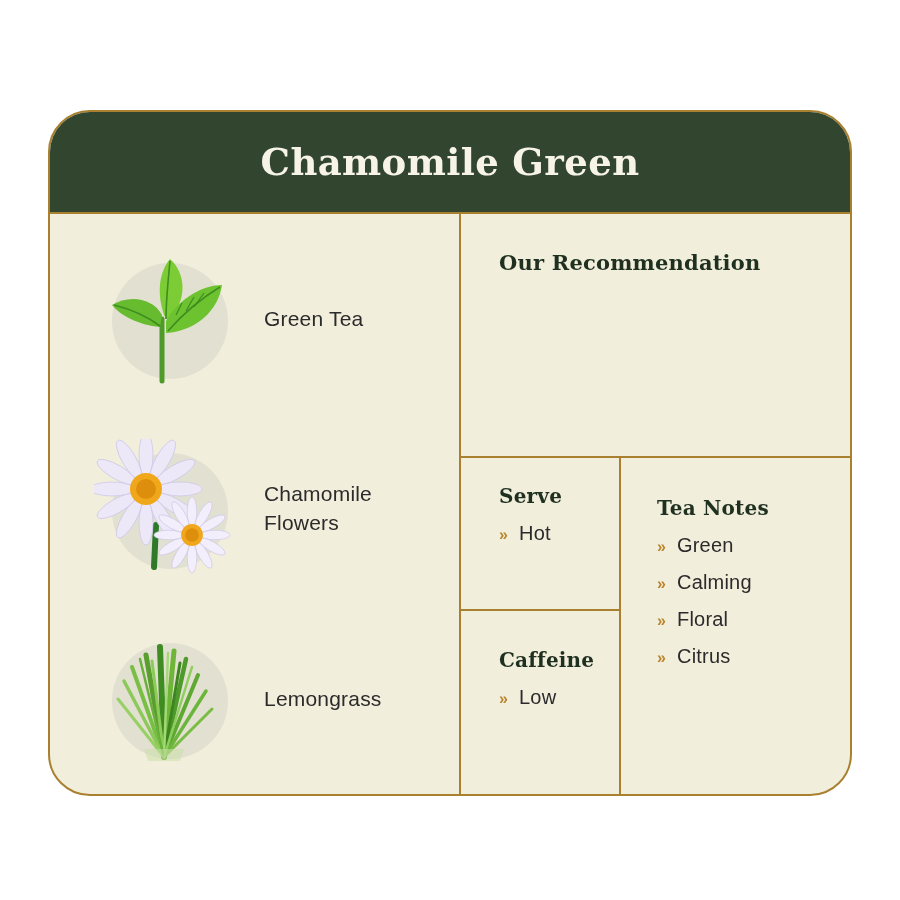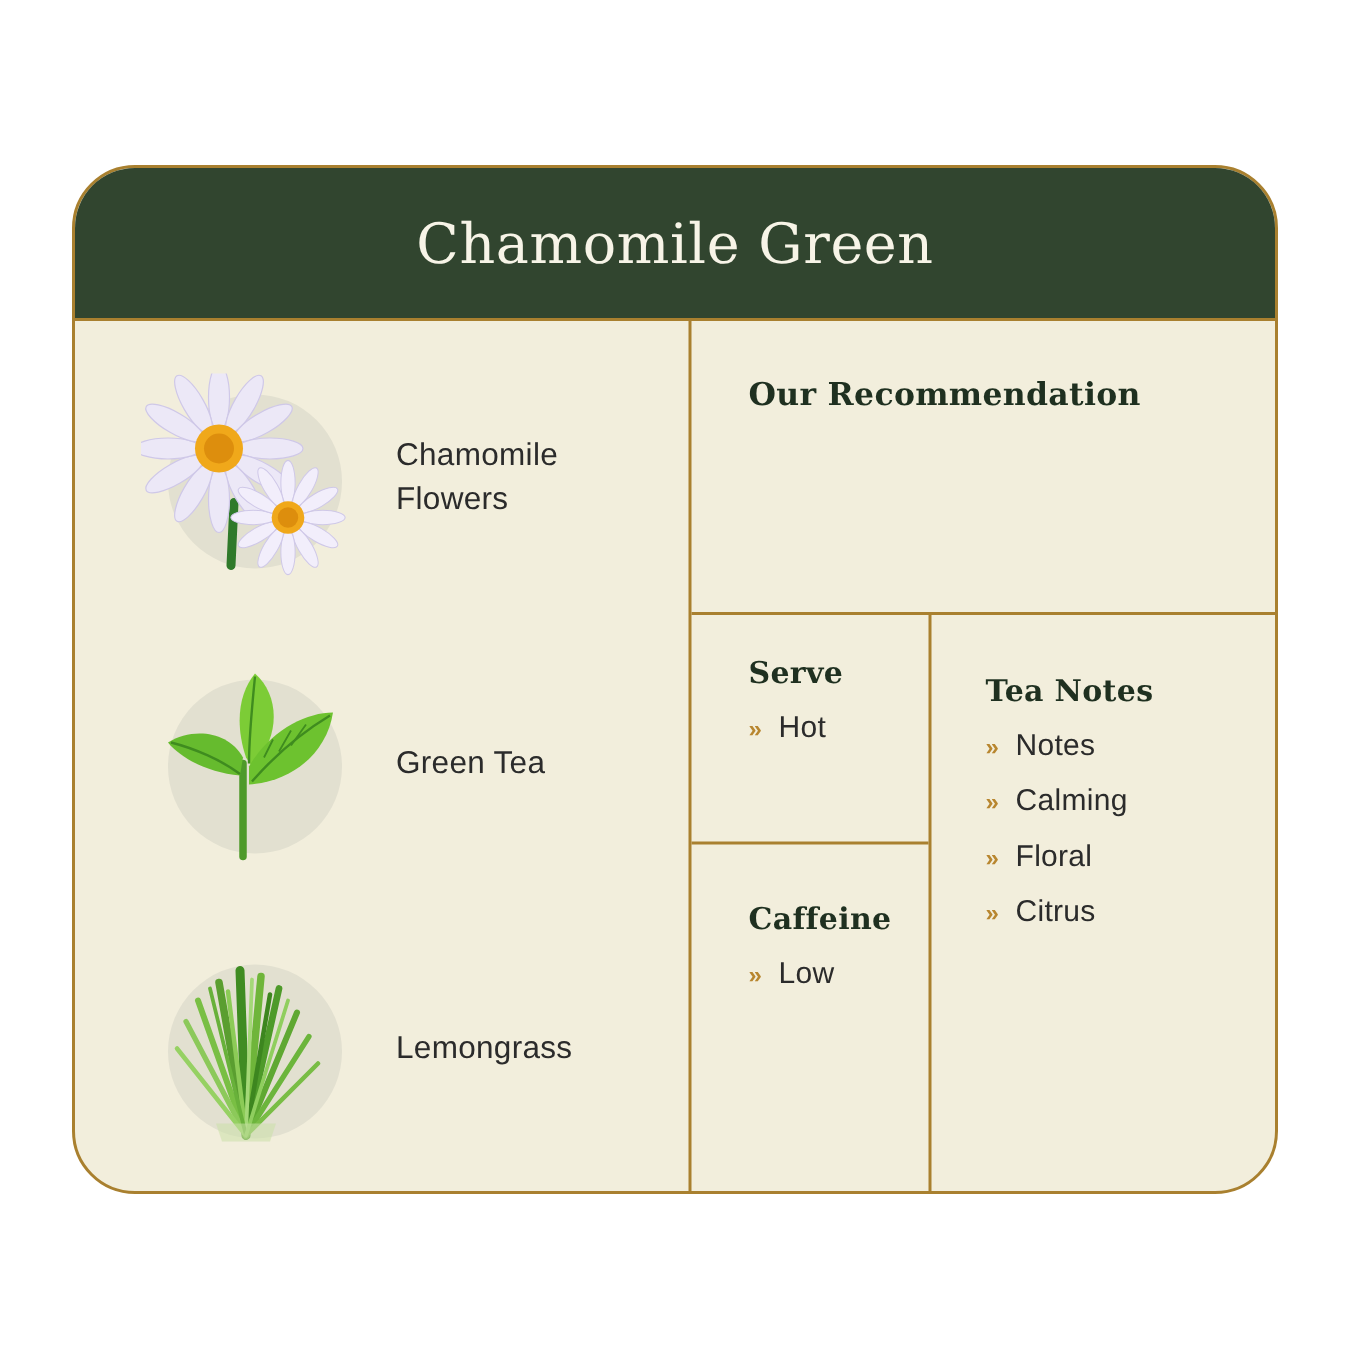--- a/index.html
+++ b/index.html
@@ -37,21 +37,21 @@
   .card-header {
     height: 100px;
     background: #31452f;
     border-bottom: 2px solid #a9802f;
     display: flex;
     align-items: center;
     justify-content: center;
   }
   .card-title {
     font-family: "DejaVu Serif", "Liberation Serif", serif;
-    font-weight: 400;
+    font-weight: 700;
     font-size: 37px;
     letter-spacing: 0.4px;
     color: #f7f4e7;
   }
 
   .card-body {
     display: flex;
     height: calc(100% - 102px);
     align-items: stretch;
   }
@@ -103,21 +103,21 @@
   }
 
   
   .details {
     flex: 1 1 auto;
     display: flex;
     flex-direction: column;
   }
 
   .panel-reco {
-    height: 196px;
+    height: 244px;
     box-sizing: border-box;
     border-bottom: 2px solid #a9802f;
     padding: 36px 0 0 38px;
   }
   .panel-lower {
     flex: 1 1 auto;
     display: flex;
     align-items: stretch;
   }
   .col-left {
@@ -190,20 +190,37 @@
 <div class="stage">
   <div class="card">
 
     <div class="card-header">
       <div class="card-title">Chamomile Green</div>
     </div>
 
     <div class="card-body">
 
       <div class="ingredients">
+
+        <div class="ingredient">
+          <div class="ing-art">
+            <div class="disc"></div>
+            <svg width="140" height="140" viewBox="0 0 140 140">
+              <path d="M68 132 L68 70" stroke="#4e9a2a" stroke-width="5" fill="none" stroke-linecap="round"></path>
+              <path d="M66 78 C44 76 26 66 18 56 C34 46 58 48 68 66 Z" fill="#66bb2e"></path>
+              <path d="M20 56 C36 60 54 68 66 77" stroke="#3f8c1f" stroke-width="1.6" fill="none"></path>
+              <path d="M70 66 C62 42 66 22 76 10 C92 24 94 52 74 72 Z" fill="#7ccc36"></path>
+              <path d="M76 12 C74 32 72 52 72 70" stroke="#3f8c1f" stroke-width="1.6" fill="none"></path>
+              <path d="M72 72 C86 48 110 36 128 36 C124 62 102 82 72 84 Z" fill="#6dc22f"></path>
+              <path d="M126 38 C106 50 88 66 74 82" stroke="#3f8c1f" stroke-width="1.6" fill="none"></path>
+              <path d="M100 48 L92 62 M110 44 L100 58 M88 54 L82 66" stroke="#3f8c1f" stroke-width="1.2" fill="none"></path>
+            </svg>
+          </div>
+          <div class="ing-label">Green Tea</div>
+        </div>
 
         <div class="ingredient">
           <div class="ing-art">
             <div class="disc"></div>
             <svg width="140" height="140" viewBox="0 0 140 140">
               <path d="M62 86 L60 128" stroke="#2f7a2a" stroke-width="6" fill="none" stroke-linecap="round"></path>
               <g transform="translate(52,50)">
                 <g fill="#ece8f7" stroke="#cfc8e8" stroke-width="0.8">
                   <ellipse cx="0" cy="-34" rx="7" ry="22"></ellipse>
                   <ellipse cx="0" cy="-34" rx="7" ry="22" transform="rotate(30)"></ellipse>
@@ -242,37 +259,20 @@
             </svg>
           </div>
           <div class="ing-label">Chamomile
 Flowers</div>
         </div>
 
         <div class="ingredient">
           <div class="ing-art">
             <div class="disc"></div>
             <svg width="140" height="140" viewBox="0 0 140 140">
-              <path d="M68 132 L68 70" stroke="#4e9a2a" stroke-width="5" fill="none" stroke-linecap="round"></path>
-              <path d="M66 78 C44 76 26 66 18 56 C34 46 58 48 68 66 Z" fill="#66bb2e"></path>
-              <path d="M20 56 C36 60 54 68 66 77" stroke="#3f8c1f" stroke-width="1.6" fill="none"></path>
-              <path d="M70 66 C62 42 66 22 76 10 C92 24 94 52 74 72 Z" fill="#7ccc36"></path>
-              <path d="M76 12 C74 32 72 52 72 70" stroke="#3f8c1f" stroke-width="1.6" fill="none"></path>
-              <path d="M72 72 C86 48 110 36 128 36 C124 62 102 82 72 84 Z" fill="#6dc22f"></path>
-              <path d="M126 38 C106 50 88 66 74 82" stroke="#3f8c1f" stroke-width="1.6" fill="none"></path>
-              <path d="M100 48 L92 62 M110 44 L100 58 M88 54 L82 66" stroke="#3f8c1f" stroke-width="1.2" fill="none"></path>
-            </svg>
-          </div>
-          <div class="ing-label">Green Tea</div>
-        </div>
-
-        <div class="ingredient">
-          <div class="ing-art">
-            <div class="disc"></div>
-            <svg width="140" height="140" viewBox="0 0 140 140">
               <g stroke-linecap="round" fill="none">
                 <path d="M70 128 L52 26" stroke="#5a9e30" stroke-width="5"></path>
                 <path d="M70 128 L66 18" stroke="#3f8c22" stroke-width="6"></path>
                 <path d="M70 128 L80 22" stroke="#6fb53a" stroke-width="5"></path>
                 <path d="M70 128 L92 30" stroke="#4e9a2a" stroke-width="4.5"></path>
                 <path d="M70 128 L38 38" stroke="#79bf44" stroke-width="4"></path>
                 <path d="M70 128 L104 46" stroke="#5fa832" stroke-width="4"></path>
                 <path d="M70 128 L30 52" stroke="#8cc95a" stroke-width="3.5"></path>
                 <path d="M70 128 L112 62" stroke="#6cb53c" stroke-width="3.5"></path>
                 <path d="M70 128 L58 32" stroke="#8ccb57" stroke-width="3"></path>
@@ -321,21 +321,21 @@
               </ul>
             </div>
 
           </div>
 
           <div class="col-notes">
             <div class="head">Tea Notes</div>
             <ul class="bullets">
               <li>
                 <span class="bul">»</span>
-                <span>Notes</span>
+                <span>Green</span>
               </li>
               <li>
                 <span class="bul">»</span>
                 <span>Calming</span>
               </li>
               <li>
                 <span class="bul">»</span>
                 <span>Floral</span>
               </li>
               <li>

